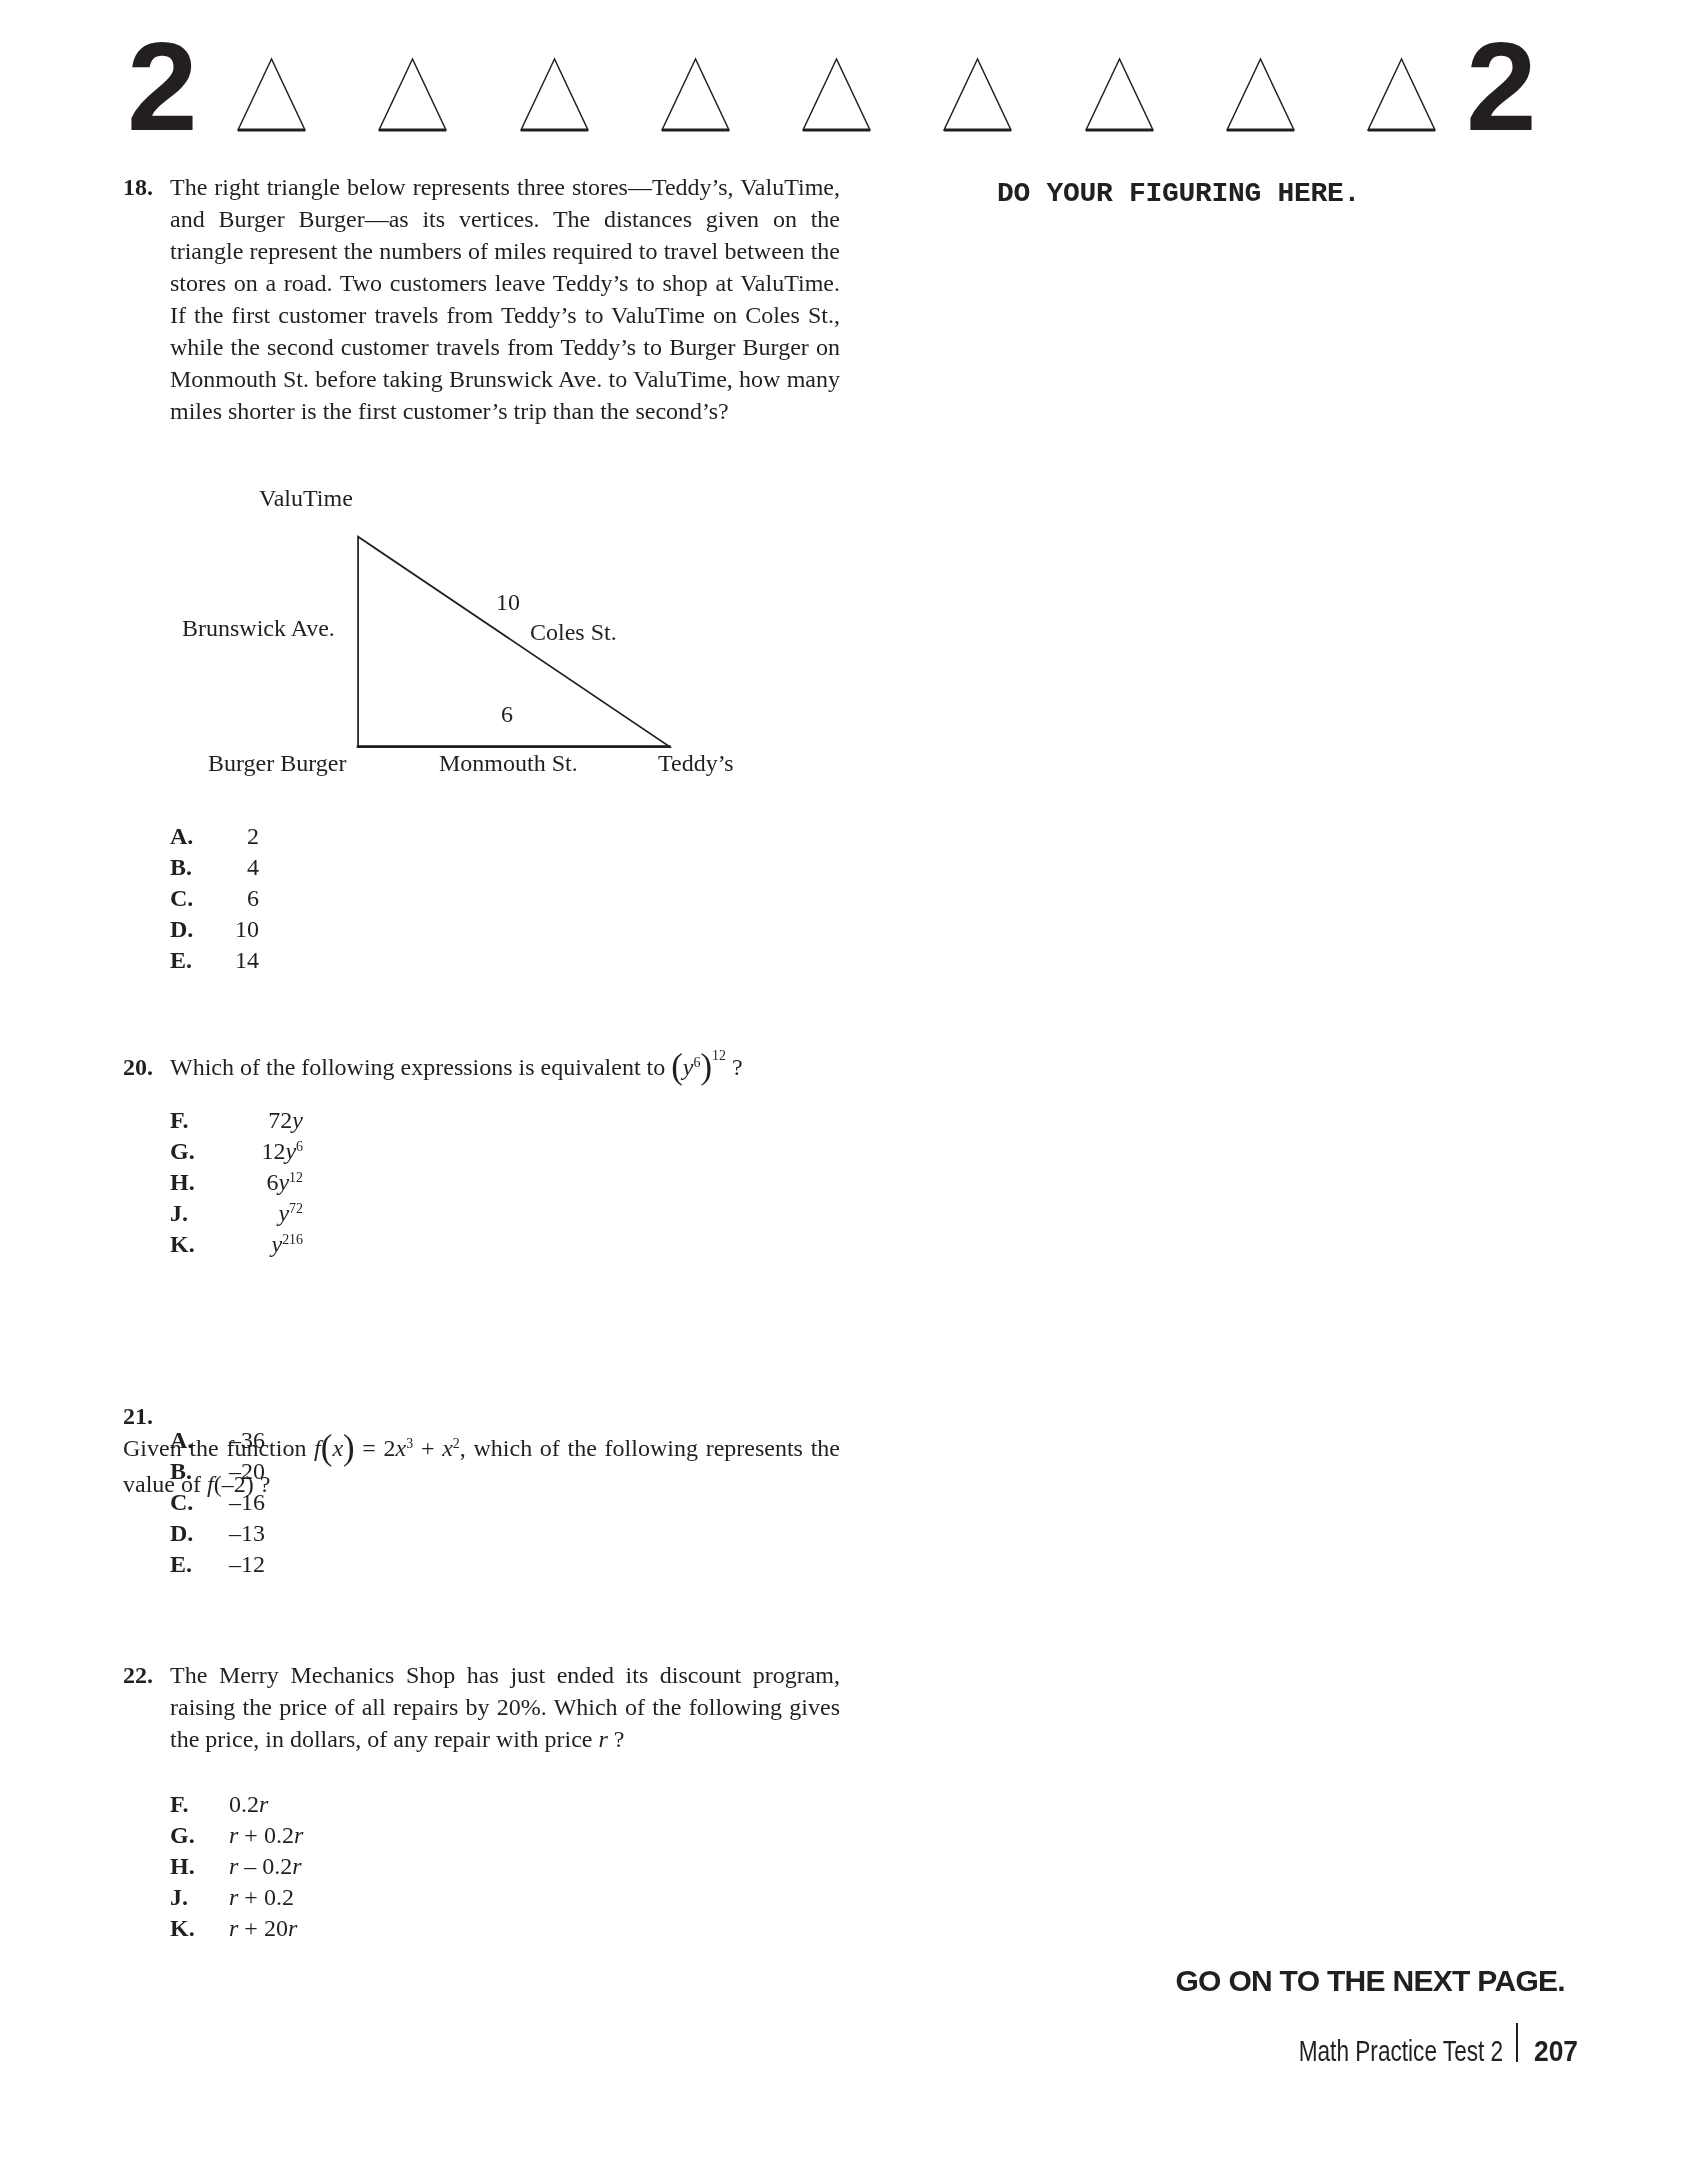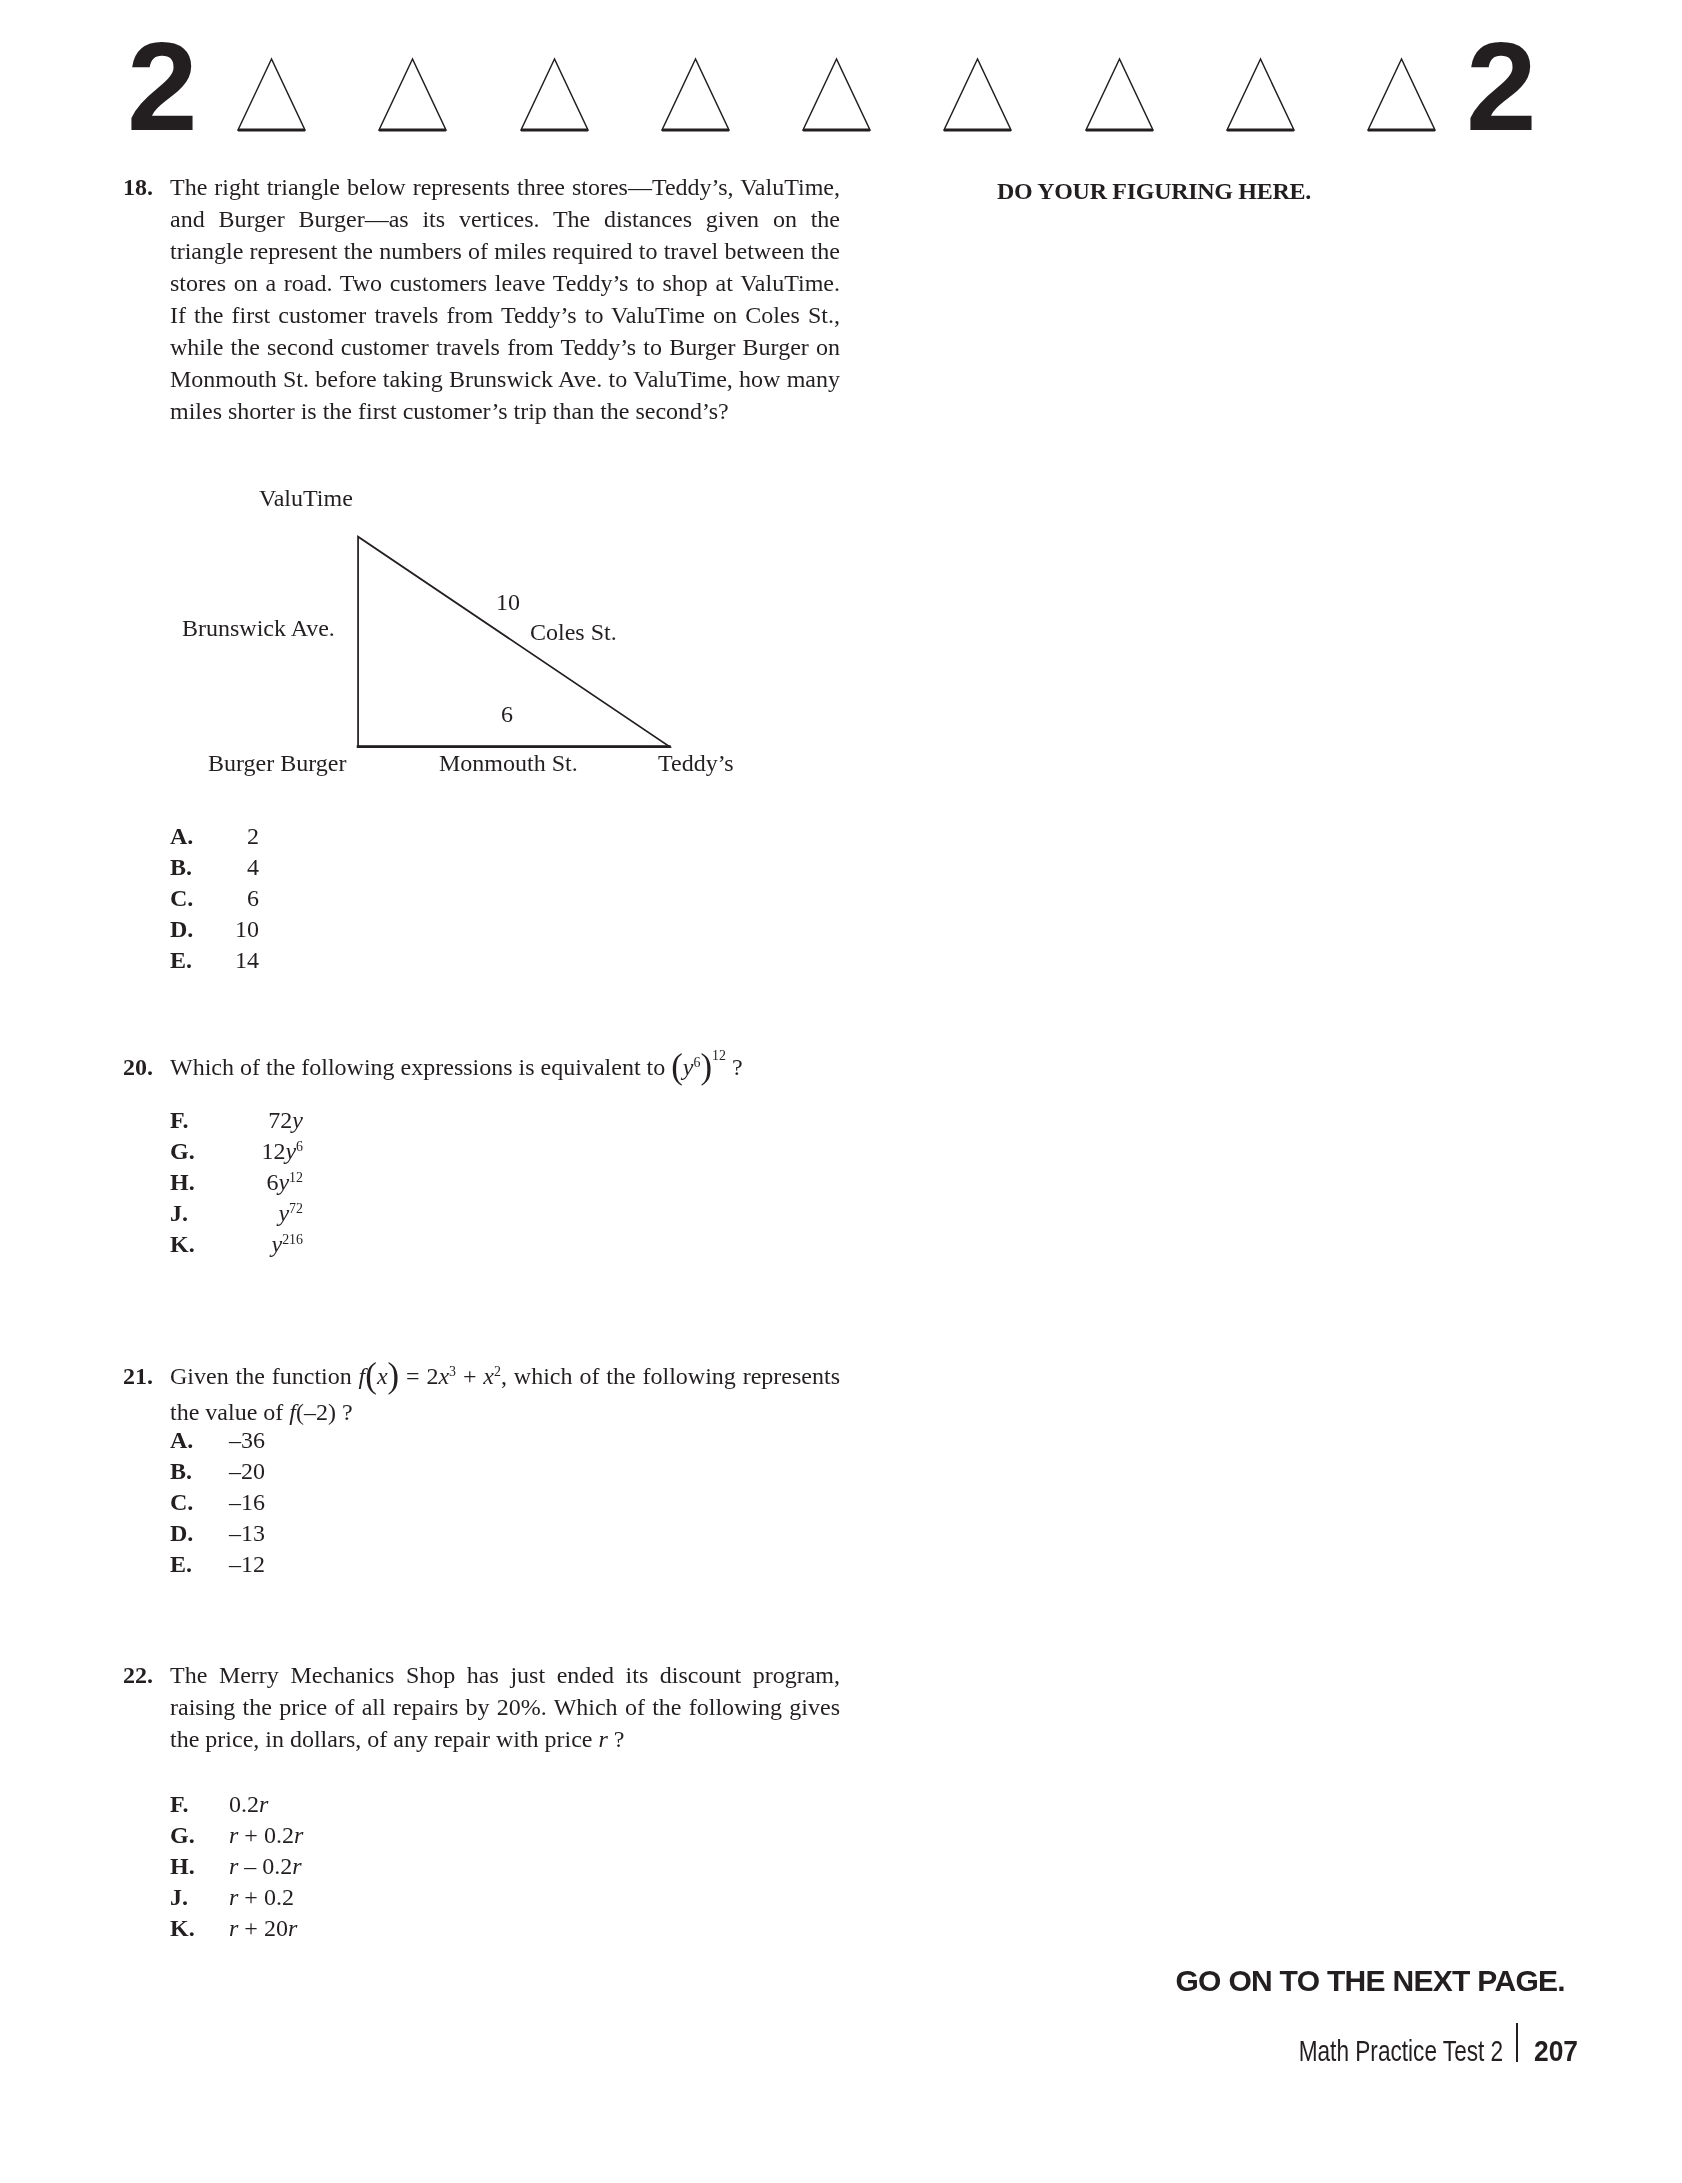--- a/index.html
+++ b/index.html
@@ -20,21 +20,21 @@
     position:absolute; left:236px; top:57px; width:1201px; height:75px;
     display:flex; justify-content:space-between; align-items:flex-end;
   }
   
   .question { position:absolute; display:flex; width:717px; left:123px; }
   .qnum  { flex:none; width:47px; font-weight:bold; font-size:24px; line-height:32px; }
   .stem  { flex:1; font-size:24px; line-height:32px; text-align:justify; }
   .stem.single { text-align:left; white-space:nowrap; }
   #q19 { top:171px; }
   #q20 { top:1051px; }
-  #q21 { top:1360px; }
+  #q21 { top:1400px;flex-direction:column; }
   #q22 { top:1659px; }
   .choices { position:absolute; left:170px; }
   #c19 { top:821px; }
   #c20 { top:1105px; }
   #c21 { top:1425px; }
   #c22 { top:1789px; }
   .choice-row { display:flex; height:31px; font-size:24px; line-height:31px; }
   .choice-letter { flex:none; width:59px; font-weight:bold; }
   .choice-value  { white-space:nowrap; }
   .choices.align-right .choice-value { text-align:right; }
@@ -53,22 +53,22 @@
   #lbl-brunswick { left:182px; top:615px; }
   #lbl-ten       { left:496px; top:589px; }
   #lbl-coles     { left:530px; top:619px; }
   #lbl-six       { left:501px; top:701px; }
   #lbl-burger    { left:208px; top:750px; }
   #lbl-monmouth  { left:439px; top:750px; }
   #lbl-teddys    { left:658px; top:750px; }
   
   .figuring {
     position:absolute; left:997px; top:178px;
-    font-family:Liberation Serif, serif;
-    font-weight:bold; font-size:24px; letter-spacing:-0.3px;
+    font-family:Liberation Mono, monospace;
+    font-weight:bold; font-size:28px; letter-spacing:-0.3px;
   }
   .go-on {
     position:absolute; right:118px; top:1964px;
     font-family:"Liberation Sans","DejaVu Sans",sans-serif;
     font-weight:bold; font-size:30px; letter-spacing:-0.7px; white-space:nowrap;
   }
   .footer-title {
     position:absolute; right:180px; top:2035px;
     font-family:"Liberation Sans","DejaVu Sans",sans-serif;
     font-size:29px; white-space:nowrap;

